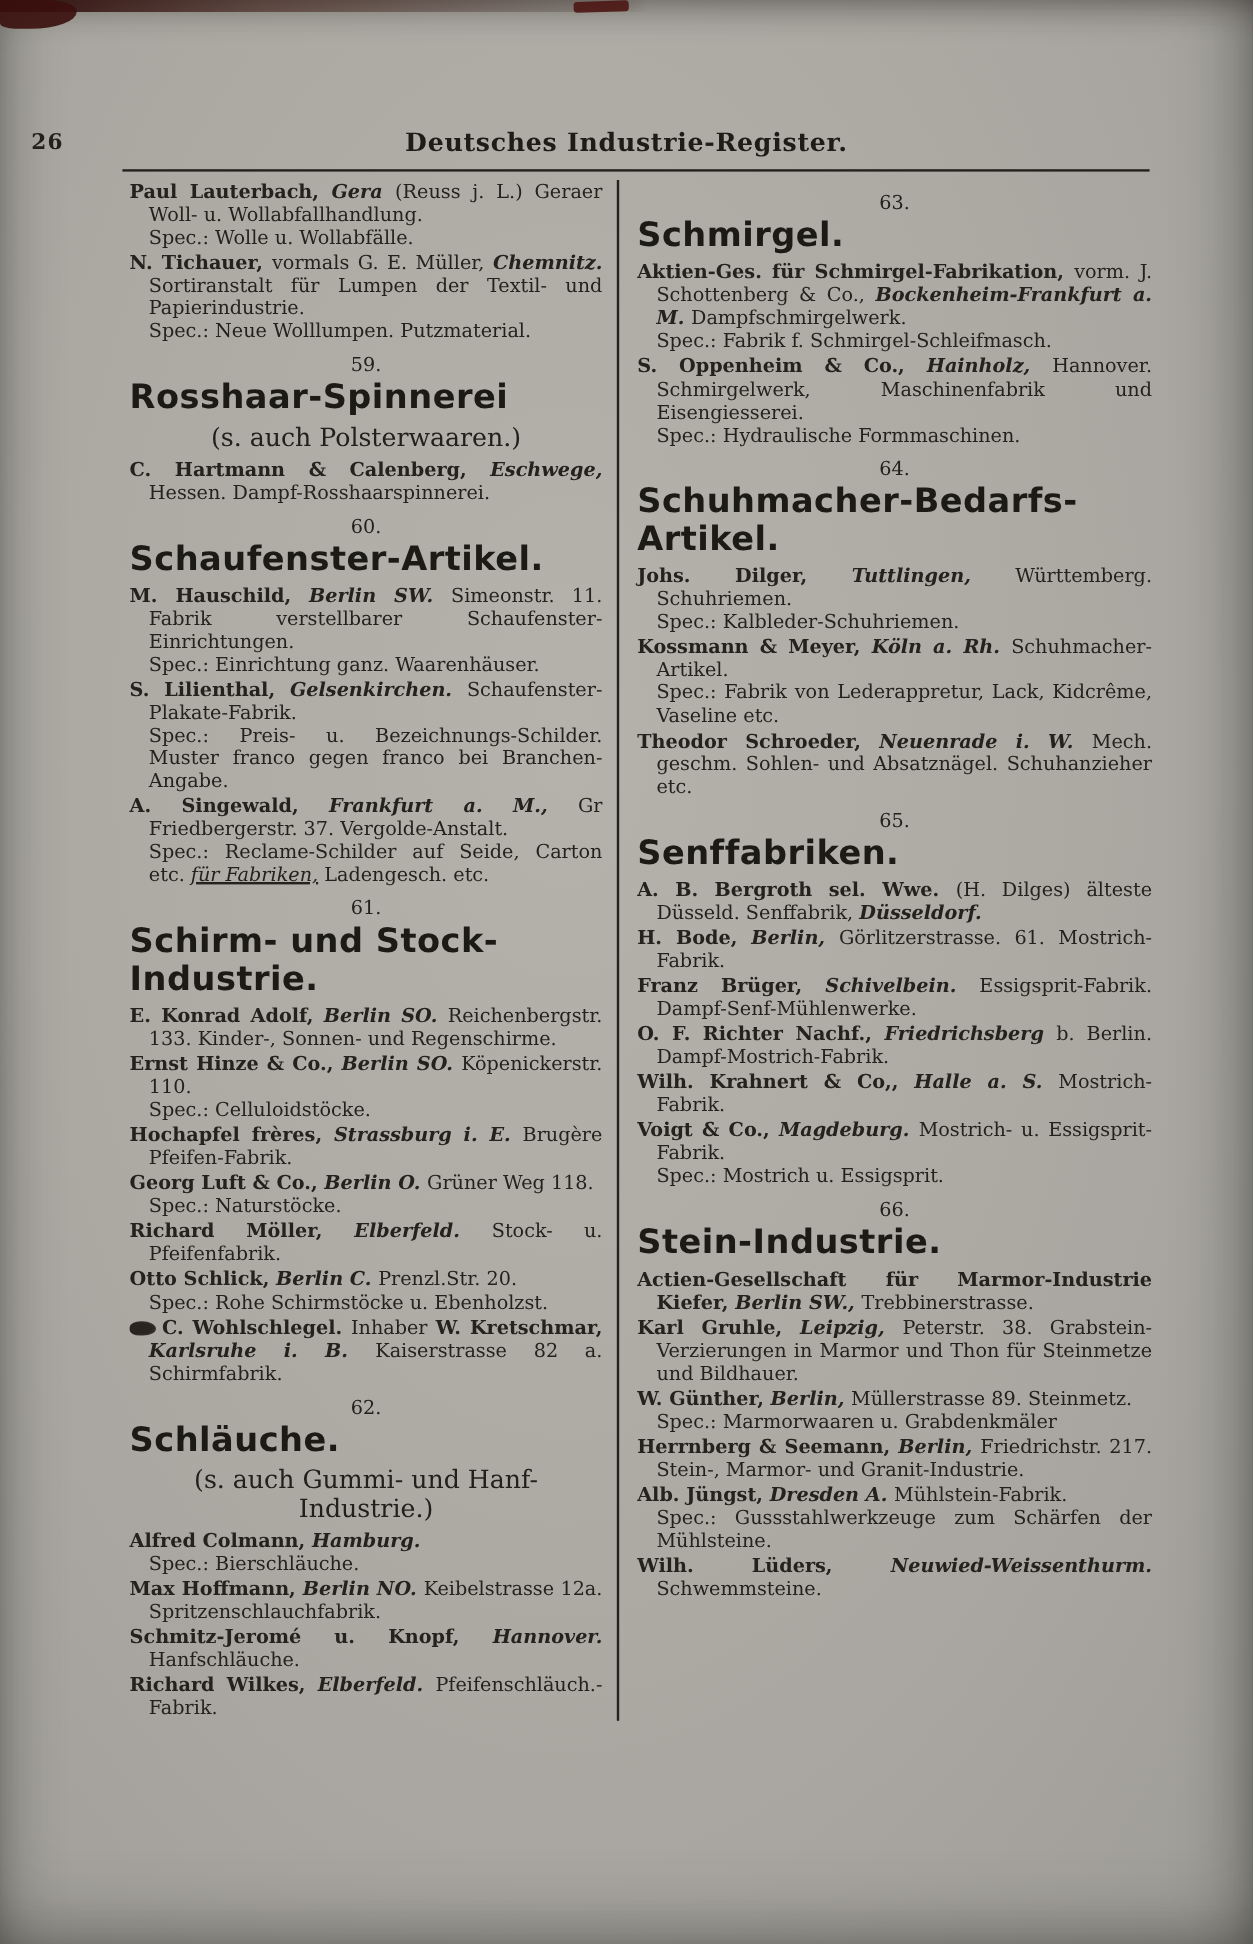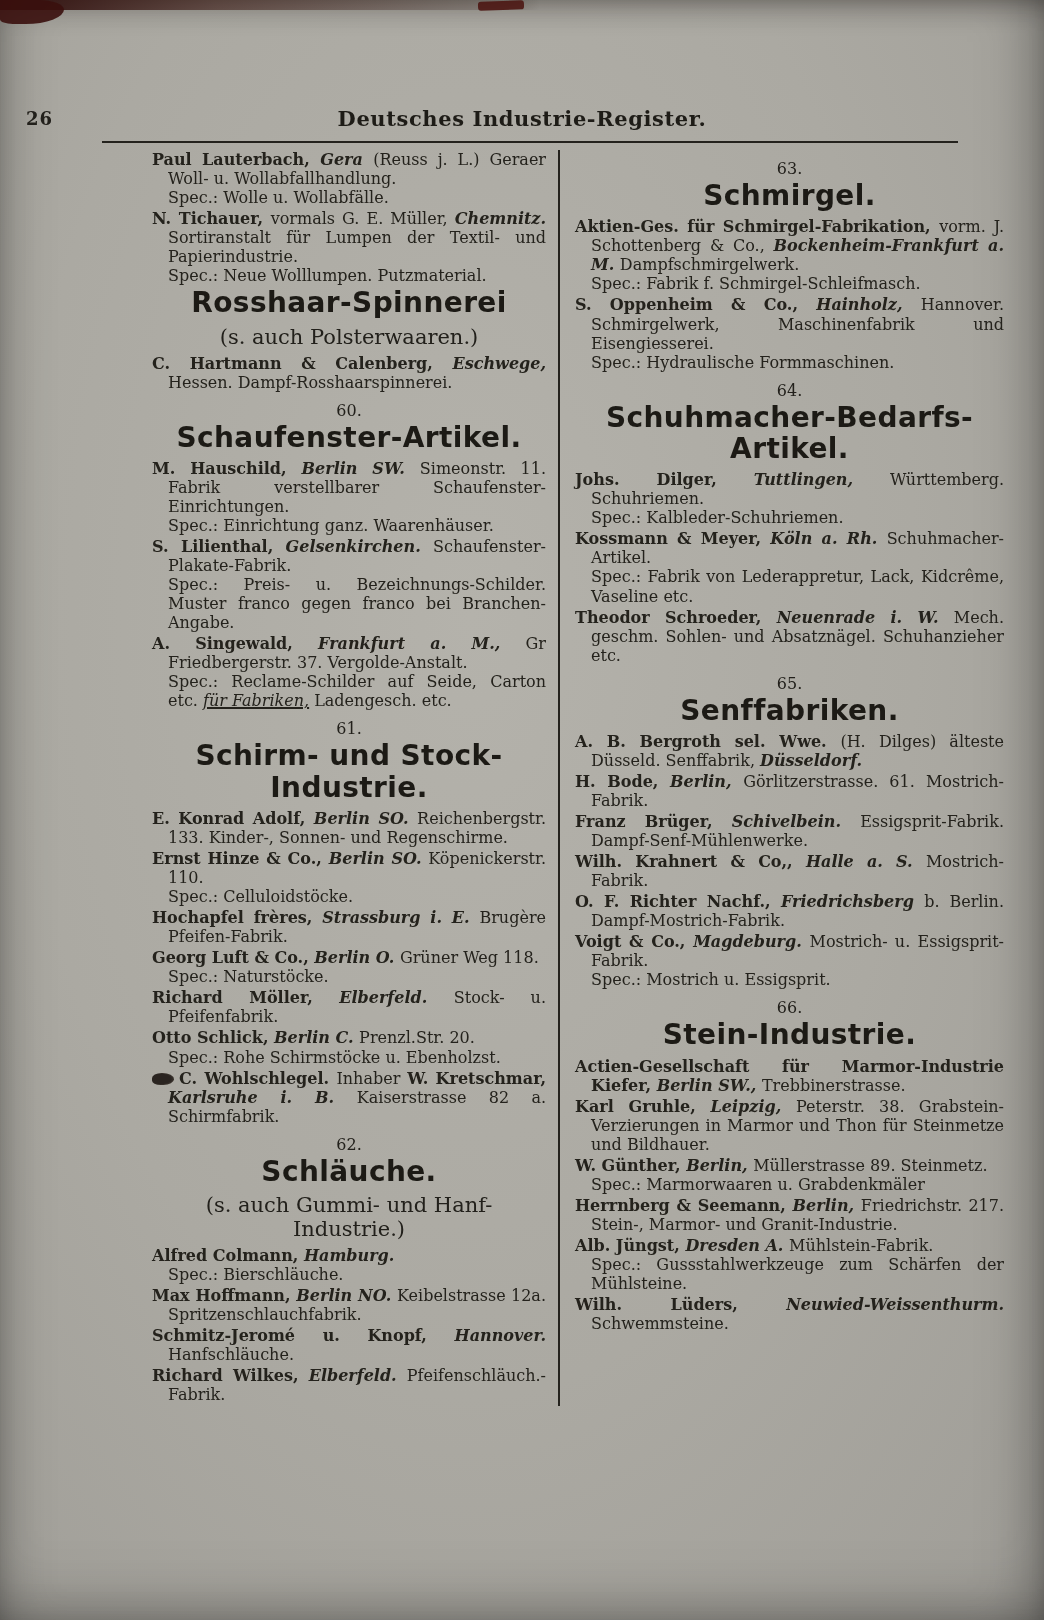--- a/index.html
+++ b/index.html
@@ -44,21 +44,21 @@
     display:block; text-align:center;
     font-size:21px; font-weight:bold; letter-spacing:.6px;
     color:#1e1c17;
   }
   .header-rule {
     position:absolute; top:141px; left:102px; width:856px; height:2px;
     background:#24221d;
   }
   .columns {
     position:absolute; top:150px; left:108px; width:852px;
-    display:flex; align-items:stretch;margin-left:44px;
+    display:flex; align-items:stretch;
   }
   .col { box-sizing:border-box; }
   .col-left  { width:406px; padding-right:12px; }
   .col-right { flex:1; padding-left:15px; }
   .col-divider { width:2px; background:#24221d; }
 
   .entry {
     margin:0 0 2px 0;
     padding-left:16px; text-indent:-16px;
     font-size:16px; line-height:1.19;
@@ -69,21 +69,20 @@
   .s-n  { }
   .s-b  { font-weight:700; }
   .s-i  { }
   .s-bi { font-weight:700; font-style:italic; }
   .s-iu { font-style:italic; text-decoration:underline; text-decoration-thickness:2px; }
 
   .blk-number {
     text-align:center; font-size:16px; margin:9px 0 2px 0; text-indent:0;
   }
   .blk-title {
-    text-align:center;
     font-family:"DejaVu Sans", sans-serif;
     font-weight:bold; font-size:28px; line-height:1.12;
     letter-spacing:.4px; color:#1c1a15;
     margin:1px 0 6px 0;
   }
   .blk-note {
     text-align:center; font-size:21px; margin:0 0 5px 0;
   }
   .tm-icon {
     display:inline-block; width:22px; height:12px;
@@ -103,20 +102,21 @@
   <div class="header-row">
     <span class="page-num">26</span>
     <span class="header-title">Deutsches Industrie-Register.</span>
   </div>
   <div class="header-rule"></div>
 
   <div class="columns">
     <div class="col col-left">
         <p class="entry"><span class="seg s-b">Paul Lauterbach, </span><span class="seg s-bi">Gera </span><span class="seg s-n">(Reuss j. L.) Geraer Woll- u. Wollabfallhandlung.</span><br><span class="seg s-i">Spec.: Wolle u. Wollabfälle.</span></p>
         <p class="entry"><span class="seg s-b">N. Tichauer, </span><span class="seg s-n">vormals G. E. Müller, </span><span class="seg s-bi">Chemnitz. </span><span class="seg s-n">Sortiranstalt für Lumpen der Textil- und Papierindustrie.</span><br><span class="seg s-i">Spec.: Neue Wolllumpen. Putzmaterial.</span></p>
+        <div class="blk-number">59.</div>
         <div class="blk-title">Rosshaar-Spinnerei</div>
         <div class="blk-note">(s. auch Polsterwaaren.)</div>
         <p class="entry"><span class="seg s-b">C. Hartmann &amp; Calenberg, </span><span class="seg s-bi">Eschwege, </span><span class="seg s-n">Hessen. Dampf-Rosshaarspinnerei.</span></p>
         <div class="blk-number">60.</div>
         <div class="blk-title">Schaufenster-Artikel.</div>
         <p class="entry"><span class="seg s-b">M. Hauschild, </span><span class="seg s-bi">Berlin SW. </span><span class="seg s-n">Simeonstr. 11. Fabrik verstellbarer Schaufenster-Einrichtungen.</span><br><span class="seg s-i">Spec.: Einrichtung ganz. Waarenhäuser.</span></p>
         <p class="entry"><span class="seg s-b">S. Lilienthal, </span><span class="seg s-bi">Gelsenkirchen. </span><span class="seg s-n">Schaufenster-Plakate-Fabrik.</span><br><span class="seg s-i">Spec.: Preis- u. Bezeichnungs-Schilder. Muster franco gegen franco bei Branchen-Angabe.</span></p>
         <p class="entry"><span class="seg s-b">A. Singewald, </span><span class="seg s-bi">Frankfurt a. M., </span><span class="seg s-n">Gr Friedbergerstr. 37. Vergolde-Anstalt.</span><br><span class="seg s-i">Spec.: Reclame-Schilder auf Seide, Carton etc. </span><span class="seg s-iu">für Fabriken,</span><span class="seg s-i"> Ladengesch. etc.</span></p>
         <div class="blk-number">61.</div>
         <div class="blk-title">Schirm- und Stock-Industrie.</div>
@@ -144,22 +144,22 @@
         <div class="blk-number">64.</div>
         <div class="blk-title">Schuhmacher-Bedarfs-Artikel.</div>
         <p class="entry"><span class="seg s-b">Johs. Dilger, </span><span class="seg s-bi">Tuttlingen, </span><span class="seg s-n">Württemberg. Schuhriemen.</span><br><span class="seg s-i">Spec.: Kalbleder-Schuhriemen.</span></p>
         <p class="entry"><span class="seg s-b">Kossmann &amp; Meyer, </span><span class="seg s-bi">Köln a. Rh. </span><span class="seg s-n">Schuhmacher-Artikel.</span><br><span class="seg s-i">Spec.: Fabrik von Lederappretur, Lack, Kidcrême, Vaseline etc.</span></p>
         <p class="entry"><span class="seg s-b">Theodor Schroeder, </span><span class="seg s-bi">Neuenrade i. W. </span><span class="seg s-n">Mech. geschm. Sohlen- und Absatznägel. Schuhanzieher etc.</span></p>
         <div class="blk-number">65.</div>
         <div class="blk-title">Senffabriken.</div>
         <p class="entry"><span class="seg s-b">A. B. Bergroth sel. Wwe. </span><span class="seg s-n">(H. Dilges) älteste Düsseld. Senffabrik, </span><span class="seg s-bi">Düsseldorf.</span></p>
         <p class="entry"><span class="seg s-b">H. Bode, </span><span class="seg s-bi">Berlin, </span><span class="seg s-n">Görlitzerstrasse. 61. Mostrich-Fabrik.</span></p>
         <p class="entry"><span class="seg s-b">Franz Brüger, </span><span class="seg s-bi">Schivelbein. </span><span class="seg s-n">Essigsprit-Fabrik. Dampf-Senf-Mühlenwerke.</span></p>
+        <p class="entry"><span class="seg s-b">O. F. Richter Nachf., </span><span class="seg s-bi">Friedrichsberg </span><span class="seg s-n">b. Berlin. Dampf-Mostrich-Fabrik.</span></p>
         <p class="entry"><span class="seg s-b">Wilh. Krahnert &amp; Co,, </span><span class="seg s-bi">Halle a. S. </span><span class="seg s-n">Mostrich-Fabrik.</span></p>
-        <p class="entry"><span class="seg s-b">O. F. Richter Nachf., </span><span class="seg s-bi">Friedrichsberg </span><span class="seg s-n">b. Berlin. Dampf-Mostrich-Fabrik.</span></p>
         <p class="entry"><span class="seg s-b">Voigt &amp; Co., </span><span class="seg s-bi">Magdeburg. </span><span class="seg s-n">Mostrich- u. Essigsprit-Fabrik.</span><br><span class="seg s-i">Spec.: Mostrich u. Essigsprit.</span></p>
         <div class="blk-number">66.</div>
         <div class="blk-title">Stein-Industrie.</div>
         <p class="entry"><span class="seg s-b">Actien-Gesellschaft für Marmor-Industrie Kiefer, </span><span class="seg s-bi">Berlin SW., </span><span class="seg s-n">Trebbinerstrasse.</span></p>
         <p class="entry"><span class="seg s-b">Karl Gruhle, </span><span class="seg s-bi">Leipzig, </span><span class="seg s-n">Peterstr. 38. Grabstein-Verzierungen in Marmor und Thon für Steinmetze und Bildhauer.</span></p>
         <p class="entry"><span class="seg s-b">W. Günther, </span><span class="seg s-bi">Berlin, </span><span class="seg s-n">Müllerstrasse 89. Steinmetz.</span><br><span class="seg s-i">Spec.: Marmorwaaren u. Grabdenkmäler</span></p>
         <p class="entry"><span class="seg s-b">Herrnberg &amp; Seemann, </span><span class="seg s-bi">Berlin, </span><span class="seg s-n">Friedrichstr. 217. Stein-, Marmor- und Granit-Industrie.</span></p>
         <p class="entry"><span class="seg s-b">Alb. Jüngst, </span><span class="seg s-bi">Dresden A. </span><span class="seg s-n">Mühlstein-Fabrik.</span><br><span class="seg s-i">Spec.: Gussstahlwerkzeuge zum Schärfen der Mühlsteine.</span></p>
         <p class="entry"><span class="seg s-b">Wilh. Lüders, </span><span class="seg s-bi">Neuwied-Weissenthurm. </span><span class="seg s-n">Schwemmsteine.</span></p>
       </div>

